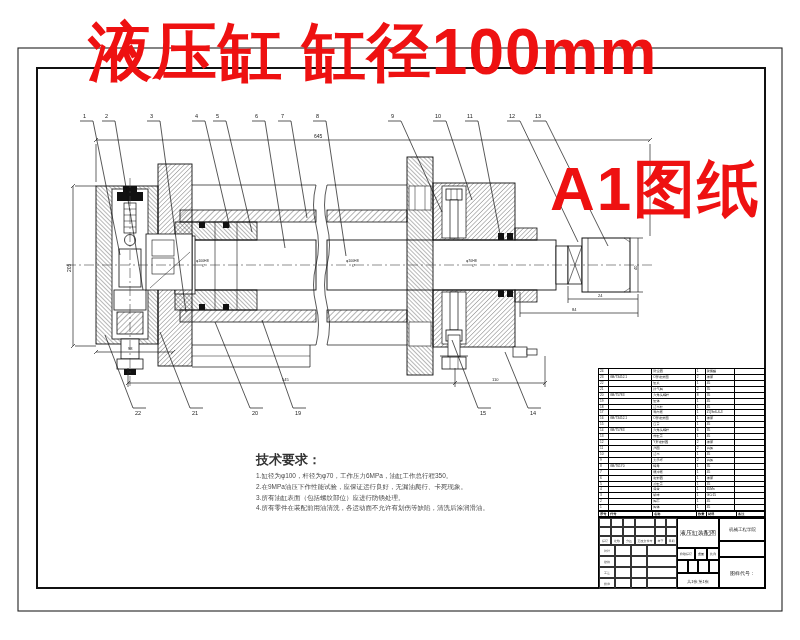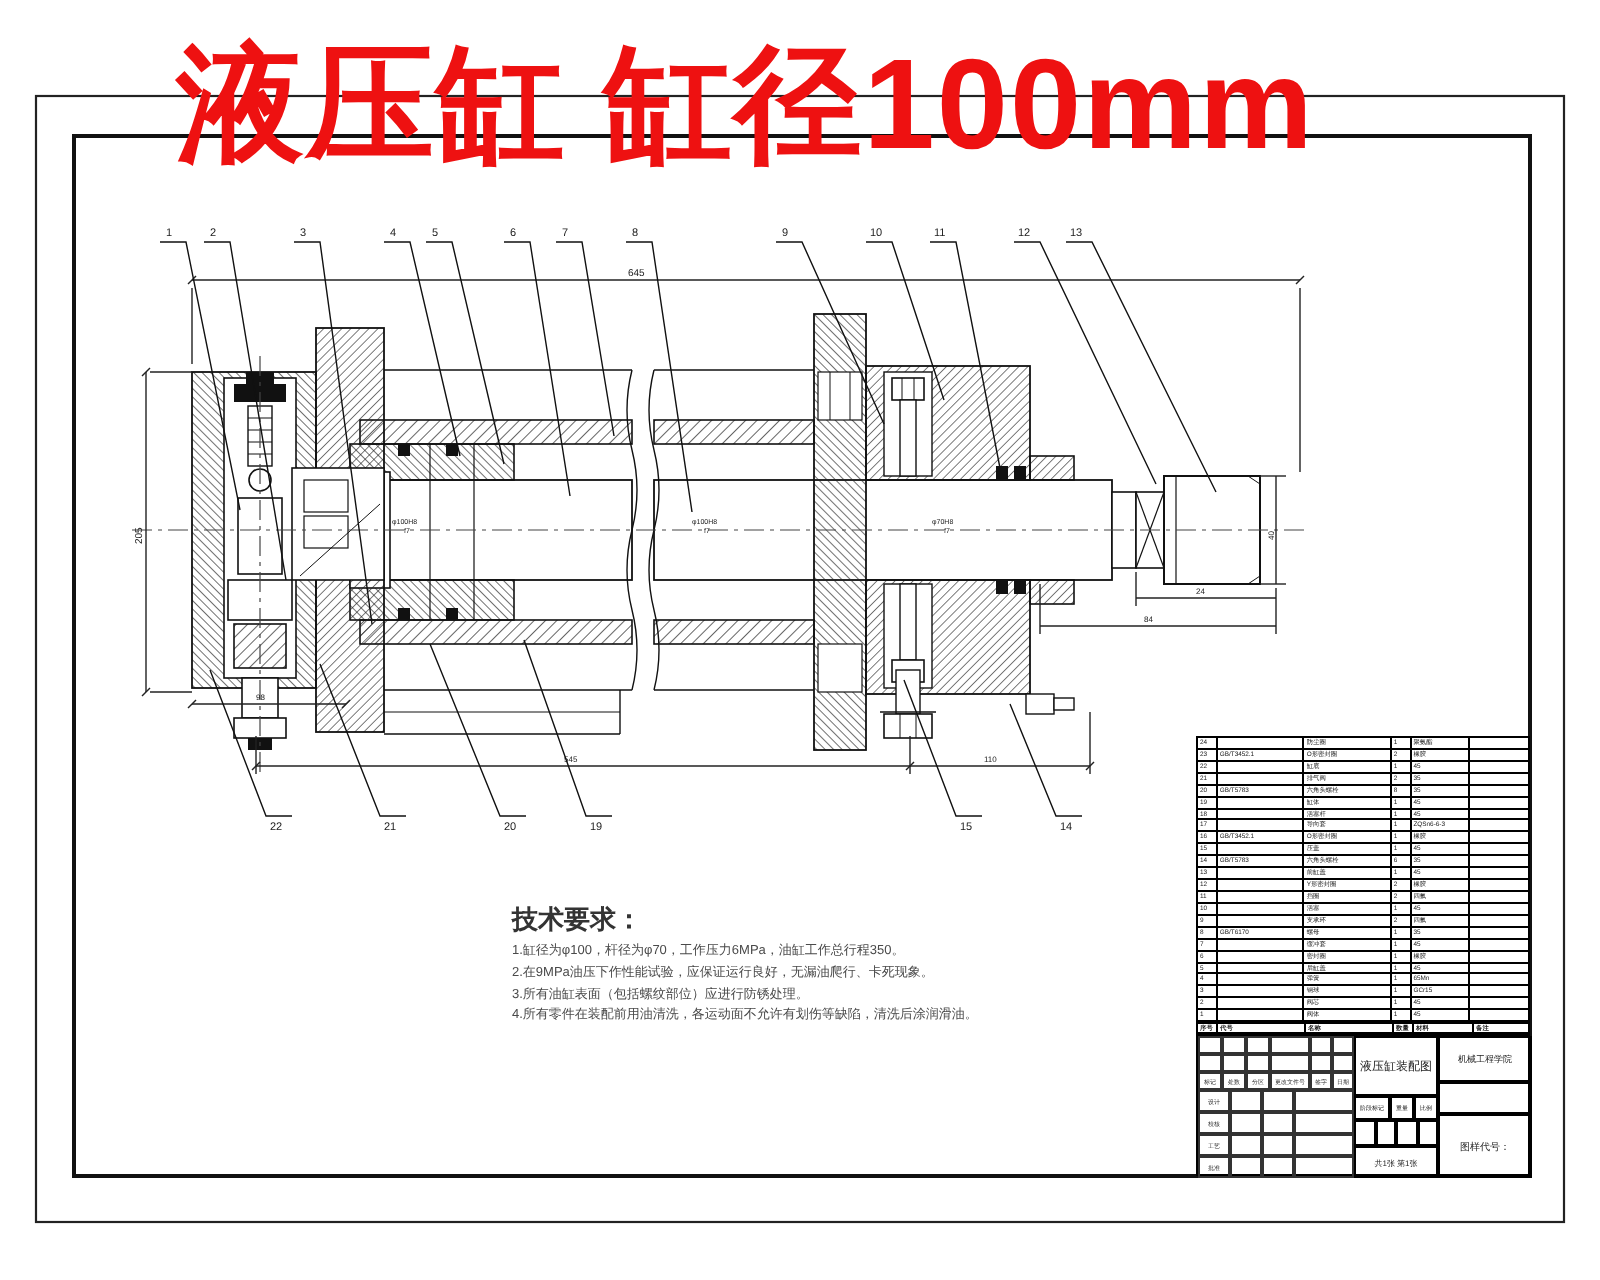--- a/index.html
+++ b/index.html
@@ -256,20 +256,21 @@
     <text x="135" y="415">22</text>
     <text x="192" y="415">21</text>
     <text x="252" y="415">20</text>
     <text x="295" y="415">19</text>
     <text x="480" y="415">15</text>
     <text x="530" y="415">14</text>
   </g>
 </svg>
 
 <div id="red-title" class="red-overlay" style="color: rgb(238, 17, 17);">液压缸  缸径100mm</div>
+<div id="red-badge" class="red-overlay" style="color: rgb(238, 17, 17);">A1图纸</div>
 
 <div id="tech">
   <div class="hd">技术要求：</div>
   <div class="it">1.缸径为φ100，杆径为φ70，工作压力6MPa，油缸工作总行程350。</div>
   <div class="it">2.在9MPa油压下作性能试验，应保证运行良好，无漏油爬行、卡死现象。</div>
   <div class="it">3.所有油缸表面（包括螺纹部位）应进行防锈处理。</div>
   <div class="it">4.所有零件在装配前用油清洗，各运动面不允许有划伤等缺陷，清洗后涂润滑油。</div>
 </div>
 
 <div id="bom">

